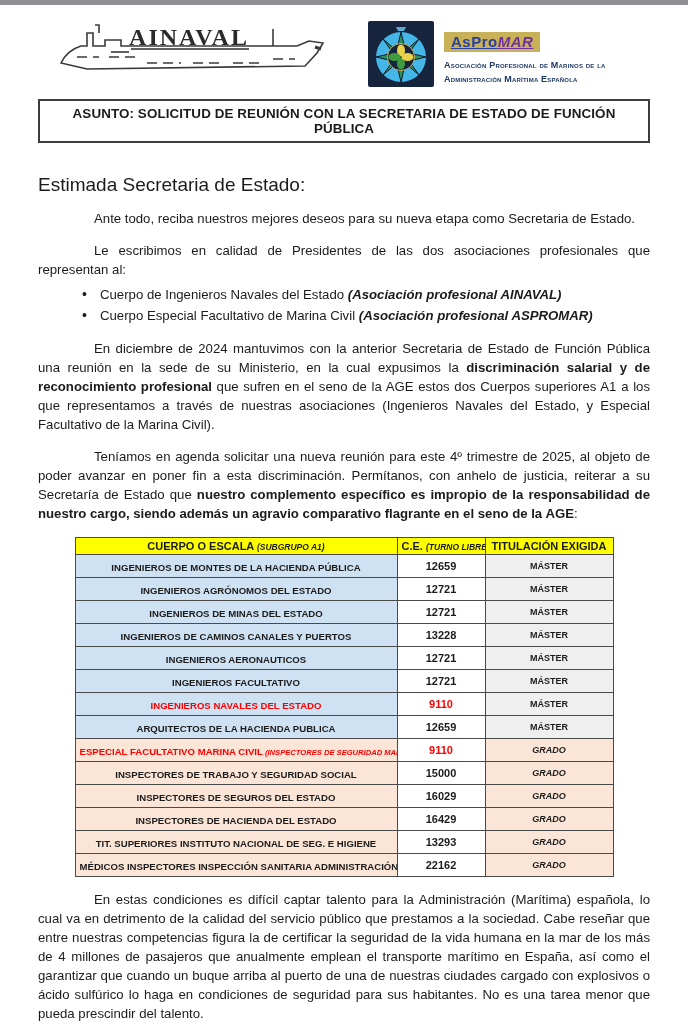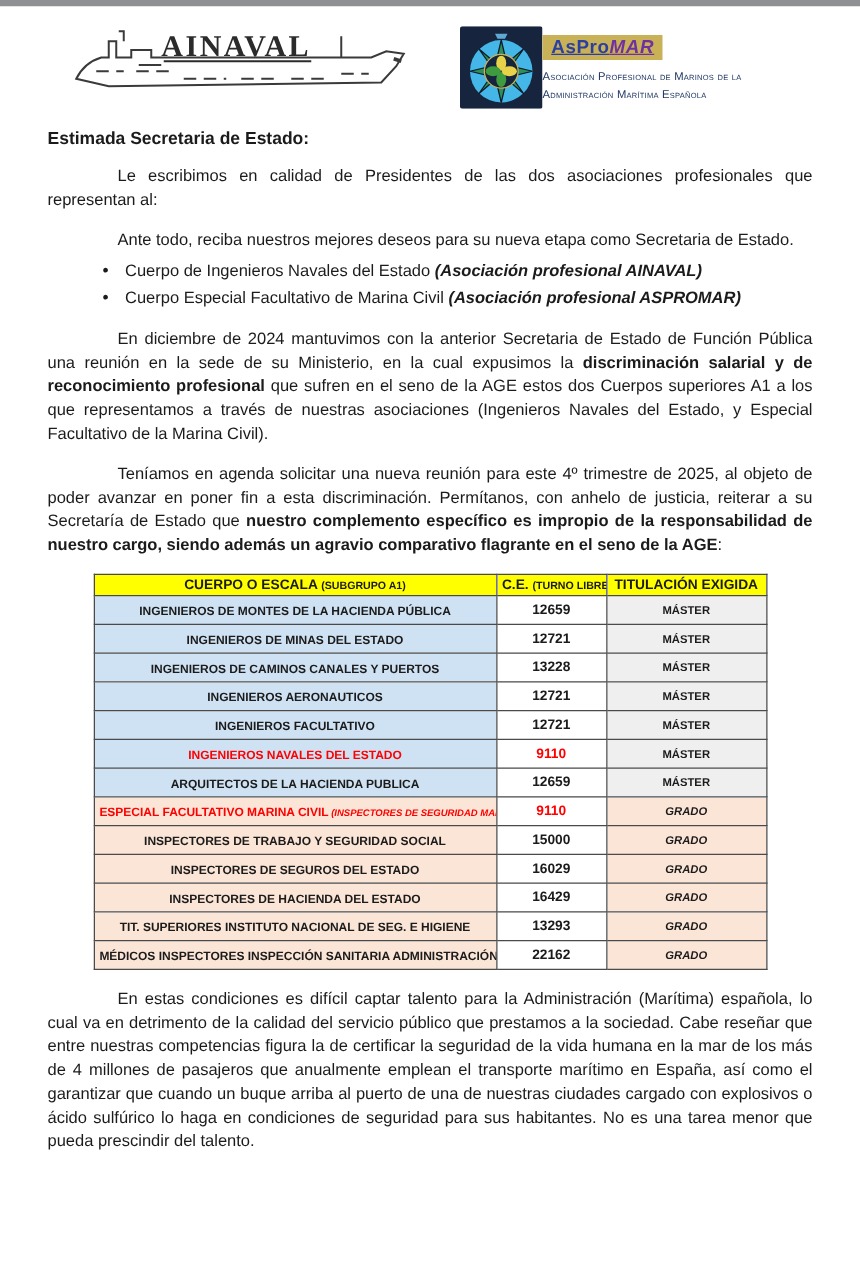--- a/index.html
+++ b/index.html
@@ -21,44 +21,44 @@
     font-family:"Liberation Sans",sans-serif;color:#1b1b1b;
   }
   .top-strip{height:5px;background:#8f9093}
   .page{padding:0 38px}
 
   
   .header-row{display:flex;justify-content:space-between;align-items:flex-start;padding-top:14px}
   .ainaval-block{width:308px;text-align:center}
   .ship-svg{display:block;margin:0 auto}
   .ainaval-caption{font-weight:bold;font-size:13px;margin-top:1px;white-space:nowrap}
-  .aspromar-block{display:flex;gap:0;width:282px;align-items:center;padding-top:2px}
+  .aspromar-block{display:flex;gap:10px;width:282px;align-items:flex-end;padding-top:2px}
   .compass-svg{flex:0 0 auto;display:block}
   .aspromar-text{padding-top:2px}
   .badge{display:inline-block;background:var(--badge-bg);padding:1px 7px 2px;font-size:15px;font-weight:bold;letter-spacing:.5px}
   .badge .as{color:var(--badge-as);text-decoration:underline}
   .badge .mar{color:var(--badge-mar);font-style:italic;text-decoration:underline}
-  .aspromar-caption{font-size:9px;font-weight:normal;color:var(--navy);margin-top:7px;line-height:1.55;font-variant:small-caps;letter-spacing:.2px}
+  .aspromar-caption{font-size:9px;font-weight:bold;color:var(--navy);margin-top:7px;line-height:1.55;font-variant:small-caps;letter-spacing:.2px}
 
   .subject-box{border:2px solid #3c3c3c;margin-top:12px;padding:5px 6px;text-align:center;font-weight:bold;font-size:13.4px;letter-spacing:.1px}
 
   
-  .salutation{font-weight:bold;margin-top:15px;font-size:14px}
+  .salutation{font-weight:normal;margin-top:31px;font-size:19px}
   .para{font-size:13.2px;line-height:19px;text-align:justify;text-indent:56px;margin:13px 0 0}
   .seg-b{font-weight:bold}
   .seg-bi{font-weight:bold;font-style:italic}
   .bullet-list{margin:5px 0 0;padding:0;list-style:none}
   .bullet-list li{padding-left:62px;font-size:13.2px;line-height:21px;position:relative}
   .bullet-list li::before{content:"\2022";position:absolute;left:44px;font-size:14px}
 
   
   table.ce-table{margin:14px auto 0;border-collapse:collapse;width:538px;table-layout:fixed}
   .ce-table th,.ce-table td{border:1px solid #4a4a4a;padding:2px 4px;text-align:center;vertical-align:middle;overflow:hidden;white-space:nowrap}
   .ce-table thead th{background:var(--header-bg);font-size:11px;font-weight:bold}
-  .ce-table thead .hdr-note{font-size:8.5px;font-weight:bold}
+  .ce-table thead .hdr-note{font-size:8.5px;font-style:italic;font-weight:bold}
   .col-name{width:322px}
   .col-ce{width:88px}
   .col-tit{width:128px}
   .row-name{font-size:9.6px;font-weight:bold}
   .row-note{font-size:7.6px;font-weight:bold;font-style:italic}
   .cell-ce{font-size:11px;font-weight:bold;background:#fff}
   .cell-tit{font-size:9px;font-weight:bold}
   tr.group-master .cell-name{background:var(--master-row-bg)}
   tr.group-master .cell-tit{background:var(--master-tit-bg)}
   tr.group-grado .cell-name{background:var(--grado-row-bg)}
@@ -119,26 +119,27 @@
       <div class="aspromar-text">
         <span class="badge"><span class="as">AsPro</span><span class="mar">MAR</span></span>
         <div class="aspromar-caption">
           <div>Asociación Profesional de Marinos de la</div>
           <div>Administración Marítima Española</div>
         </div>
       </div>
     </div>
   </div>
 
+  <div class="subject-box">ASUNTO: SOLICITUD DE REUNIÓN CON LA SECRETARIA DE ESTADO DE FUNCIÓN PÚBLICA</div>
 
   <div class="salutation">Estimada Secretaria de Estado:</div>
 
+  <p class="para">Ante todo, reciba nuestros mejores deseos para su nueva etapa como Secretaria de Estado.</p>
+
   <p class="para">Le escribimos en calidad de Presidentes de las dos asociaciones profesionales que representan al:</p>
-
-  <p class="para">Ante todo, reciba nuestros mejores deseos para su nueva etapa como Secretaria de Estado.</p>
 
   <ul class="bullet-list">
       <li><span class="">Cuerpo de Ingenieros Navales del Estado </span><span class="seg-bi">(Asociación profesional AINAVAL)</span></li>
       <li><span class="">Cuerpo Especial Facultativo de Marina Civil </span><span class="seg-bi">(Asociación profesional ASPROMAR)</span></li>
     </ul>
 
   <p class="para"><span class="">En diciembre de 2024 mantuvimos con la anterior Secretaria de Estado de Función Pública una reunión en la sede de su Ministerio, en la cual expusimos la </span><span class="seg-b">discriminación salarial y de reconocimiento profesional</span><span class=""> que sufren en el seno de la AGE estos dos Cuerpos superiores A1 a los que representamos a través de nuestras asociaciones (Ingenieros Navales del Estado, y Especial Facultativo de la Marina Civil).</span></p>
 
   <p class="para"><span class="">Teníamos en agenda solicitar una nueva reunión para este 4º trimestre de 2025, al objeto de poder avanzar en poner fin a esta discriminación. Permítanos, con anhelo de justicia, reiterar a su Secretaría de Estado que </span><span class="seg-b">nuestro complemento específico es impropio de la responsabilidad de nuestro cargo, siendo además un agravio comparativo flagrante en el seno de la AGE</span><span class="">:</span></p>
 
@@ -155,20 +156,25 @@
         <th><span>TITULACIÓN EXIGIDA</span></th>
       </tr>
     </thead>
     <tbody>
         <tr class="group-master">
           <td class="cell-name"><span class="row-name">INGENIEROS DE MONTES DE LA HACIENDA PÚBLICA</span></td>
           <td class="cell-ce">12659</td>
           <td class="cell-tit">MÁSTER</td>
         </tr>
         <tr class="group-master">
+          <td class="cell-name"><span class="row-name">INGENIEROS AGRÓNOMOS DEL ESTADO</span></td>
+          <td class="cell-ce">12721</td>
+          <td class="cell-tit">MÁSTER</td>
+        </tr>
+        <tr class="group-master">
           <td class="cell-name"><span class="row-name">INGENIEROS DE MINAS DEL ESTADO</span></td>
           <td class="cell-ce">12721</td>
           <td class="cell-tit">MÁSTER</td>
         </tr>
         <tr class="group-master">
           <td class="cell-name"><span class="row-name">INGENIEROS DE CAMINOS CANALES Y PUERTOS</span></td>
           <td class="cell-ce">13228</td>
           <td class="cell-tit">MÁSTER</td>
         </tr>
         <tr class="group-master">

